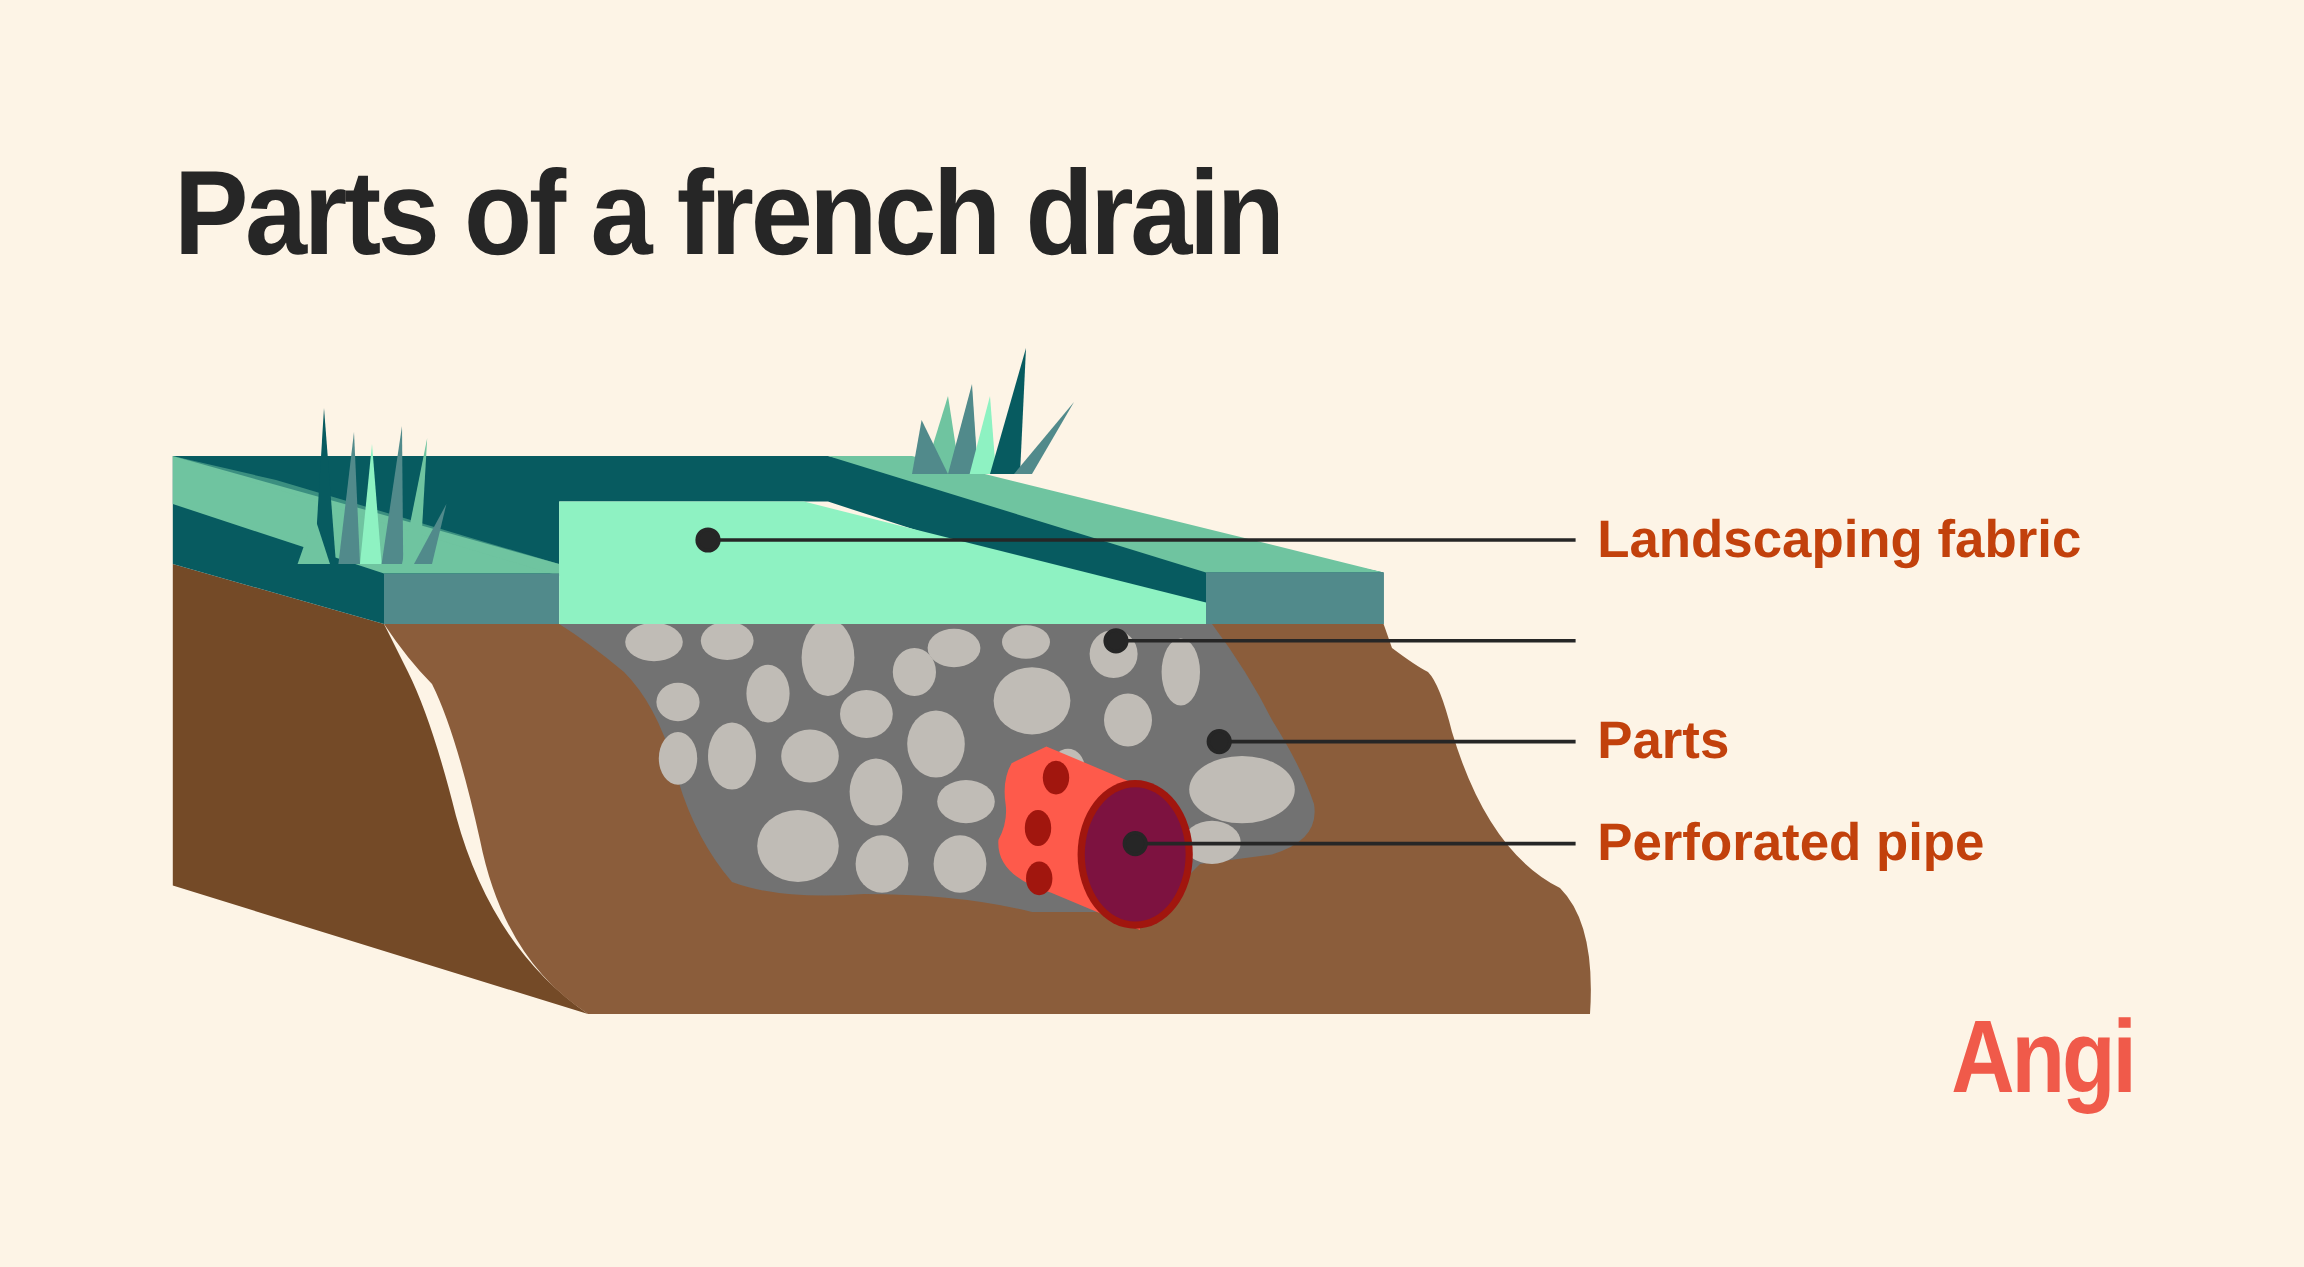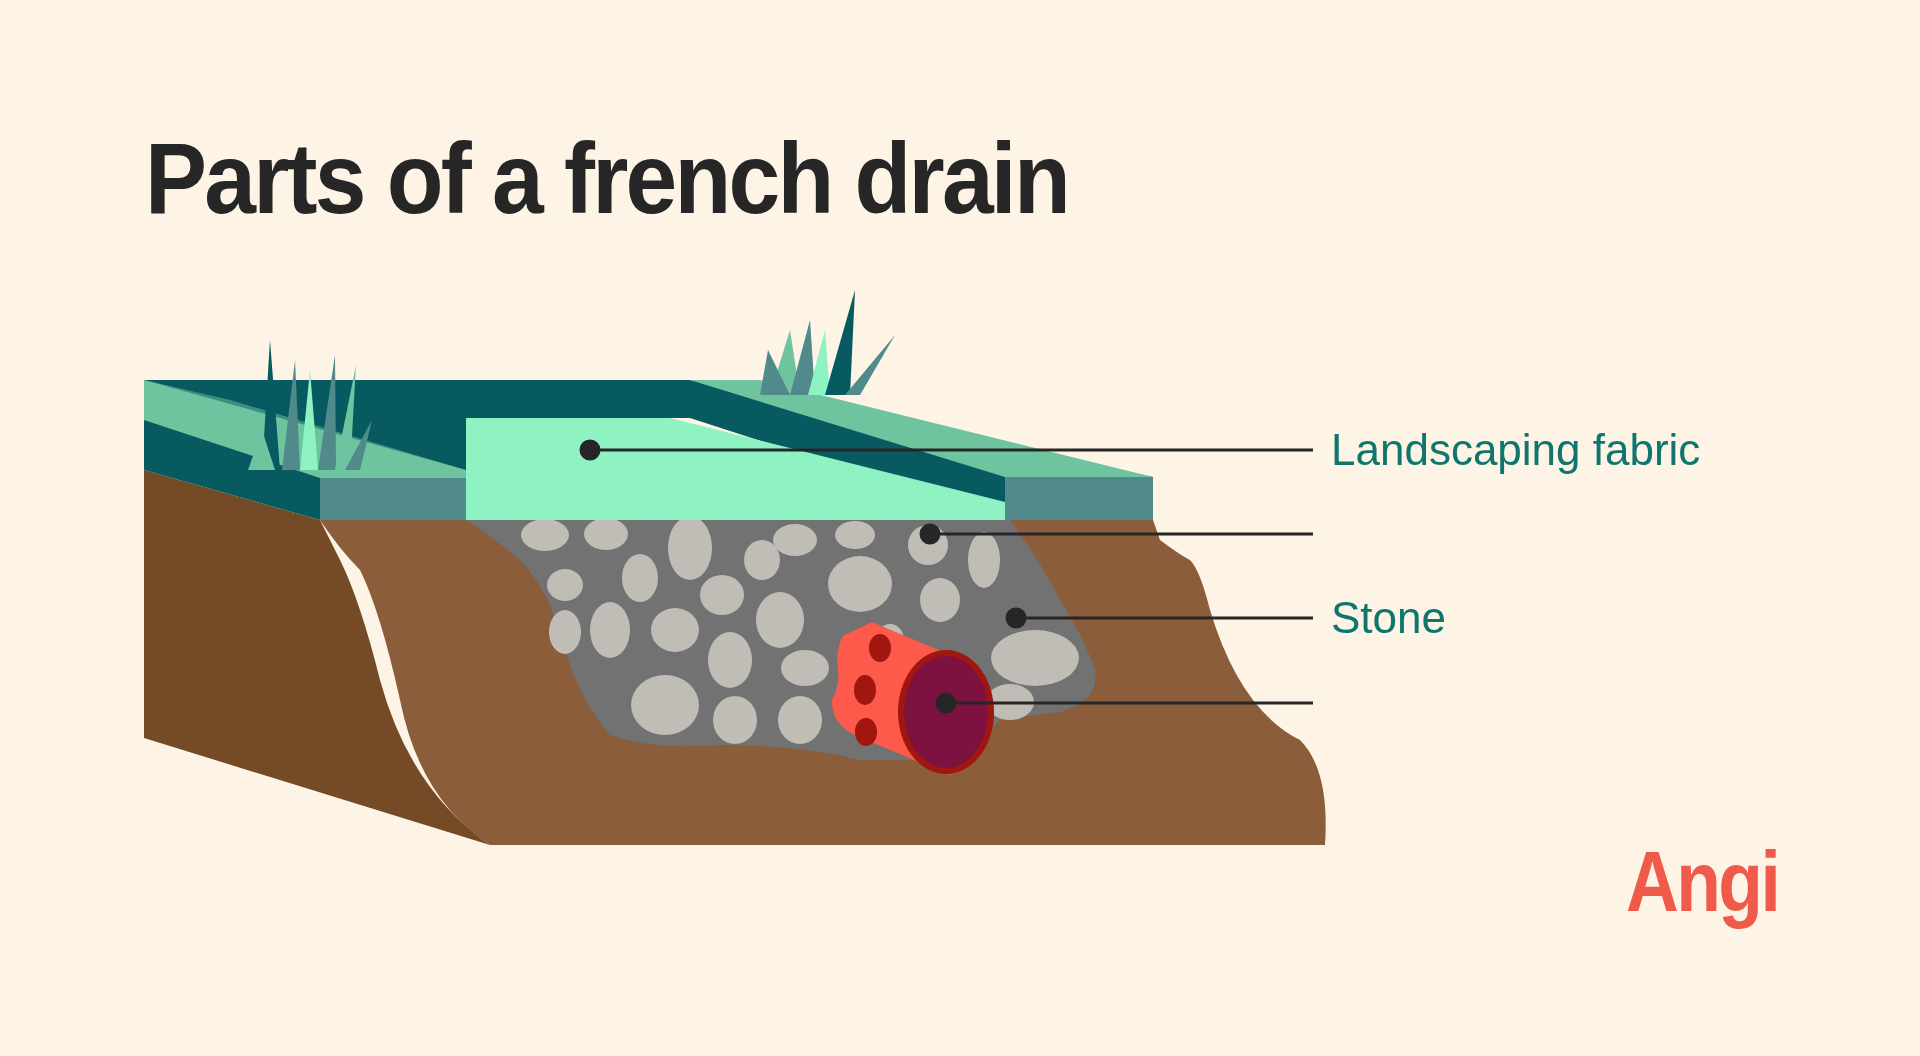--- a/index.html
+++ b/index.html
@@ -15,21 +15,21 @@
   }
   .title {
     position: absolute; left: 145px; top: 128px;
     font-size: 100px; font-weight: 700; color: #262626;
     letter-spacing: -3px; line-height: 1; margin: 0;
     transform: scaleX(0.93); transform-origin: left center;
   }
   .diagram { position: absolute; left: 0; top: 0; width: 1920px; height: 1056px; }
   .label {
     position: absolute; left: 1331px;
-    font-size: 44px; font-weight: 400; color: #0f766e;
+    font-size: 44px; font-weight: 700; color: #c2410c;
     line-height: 1; white-space: nowrap;
   }
   .logo {
     position: absolute; left: 1626px; top: 838px;
     font-size: 86px; font-weight: 700; color: #f05a4a;
     letter-spacing: -3px; line-height: 1;
     font-family: "Liberation Sans", sans-serif;
     transform: scaleX(0.85); transform-origin: left center;
   }
 </style>
@@ -129,16 +129,17 @@
       <line x1="930" y1="534" x2="1313" y2="534"></line>
       <circle cx="930" cy="534" r="9"></circle>
       <line x1="1016" y1="618" x2="1313" y2="618"></line>
       <circle cx="1016" cy="618" r="9"></circle>
       <line x1="946" y1="703" x2="1313" y2="703"></line>
       <circle cx="946" cy="703" r="9"></circle>
     </g>
   </svg>
 
   <div class="label" style="top:428px">Landscaping fabric</div>
-  <div class="label" style="top:596px">Stone</div>
+  <div class="label" style="top:596px">Parts</div>
+  <div class="label" style="top:681px">Perforated pipe</div>
 
   <div class="logo">Angi</div>
 </div>
 
 </body></html>

